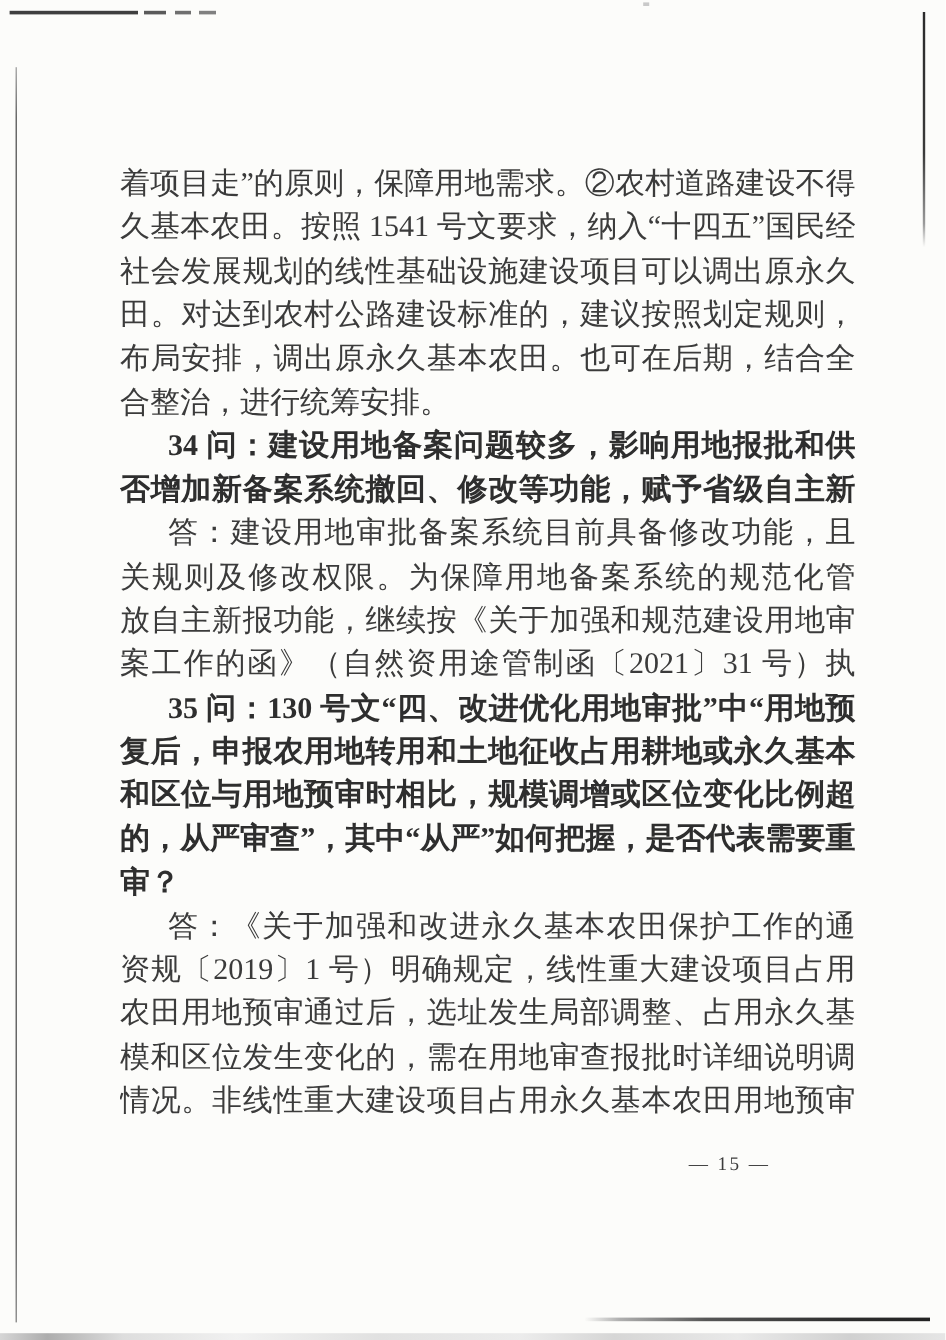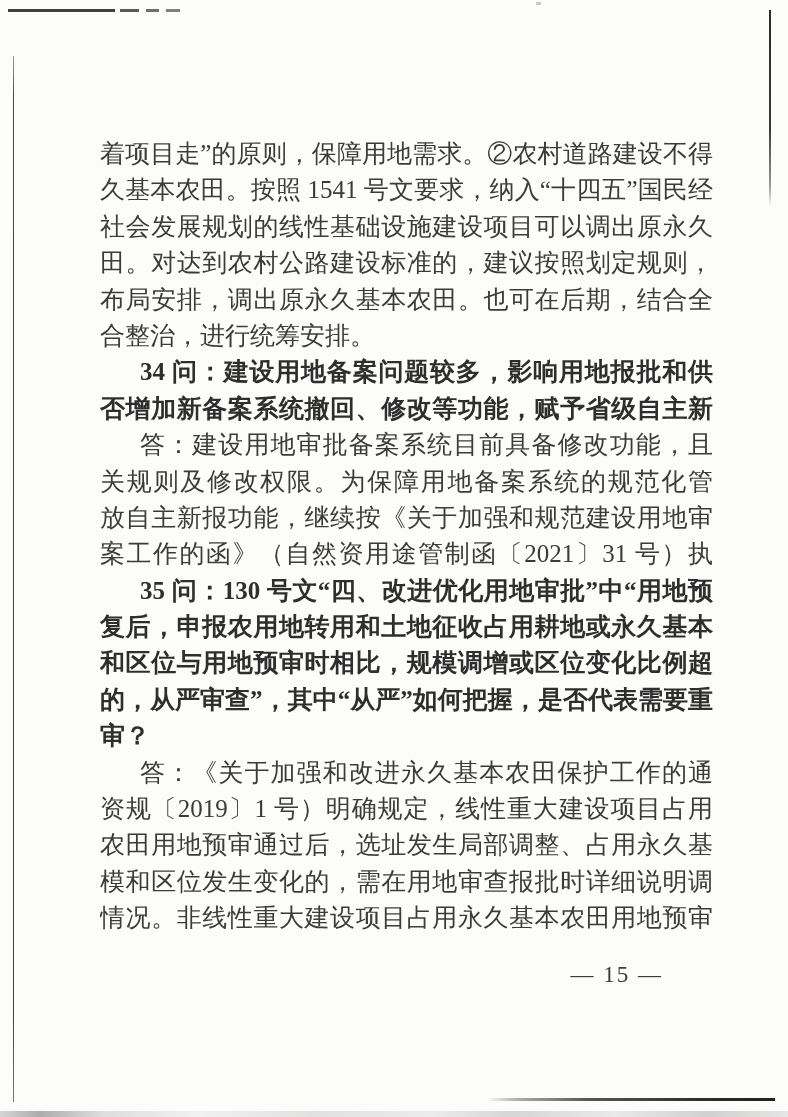--- a/index.html
+++ b/index.html
@@ -58,21 +58,21 @@
     text-align-last:justify;
     text-justify:inter-character;
     overflow:hidden;
   }
   .para.indent-first .line:first-child{text-indent:40px;}
   .line.no-justify{text-align-last:left;}
   .para.bold .line{font-weight:bold;color:var(--bold-text);}
   
   .page-number{
     position:absolute;left:553px;top:962px;width:110px;
-    text-align:right;font-size:23px;letter-spacing:2px;
+    text-align:center;font-size:16px;letter-spacing:2px;
     color:var(--text);
   }
 </style>
 </head>
 <body>
 
 <div class="page">
 
   <div class="scan-top-left"></div>
   <div class="scan-left-edge"></div>

